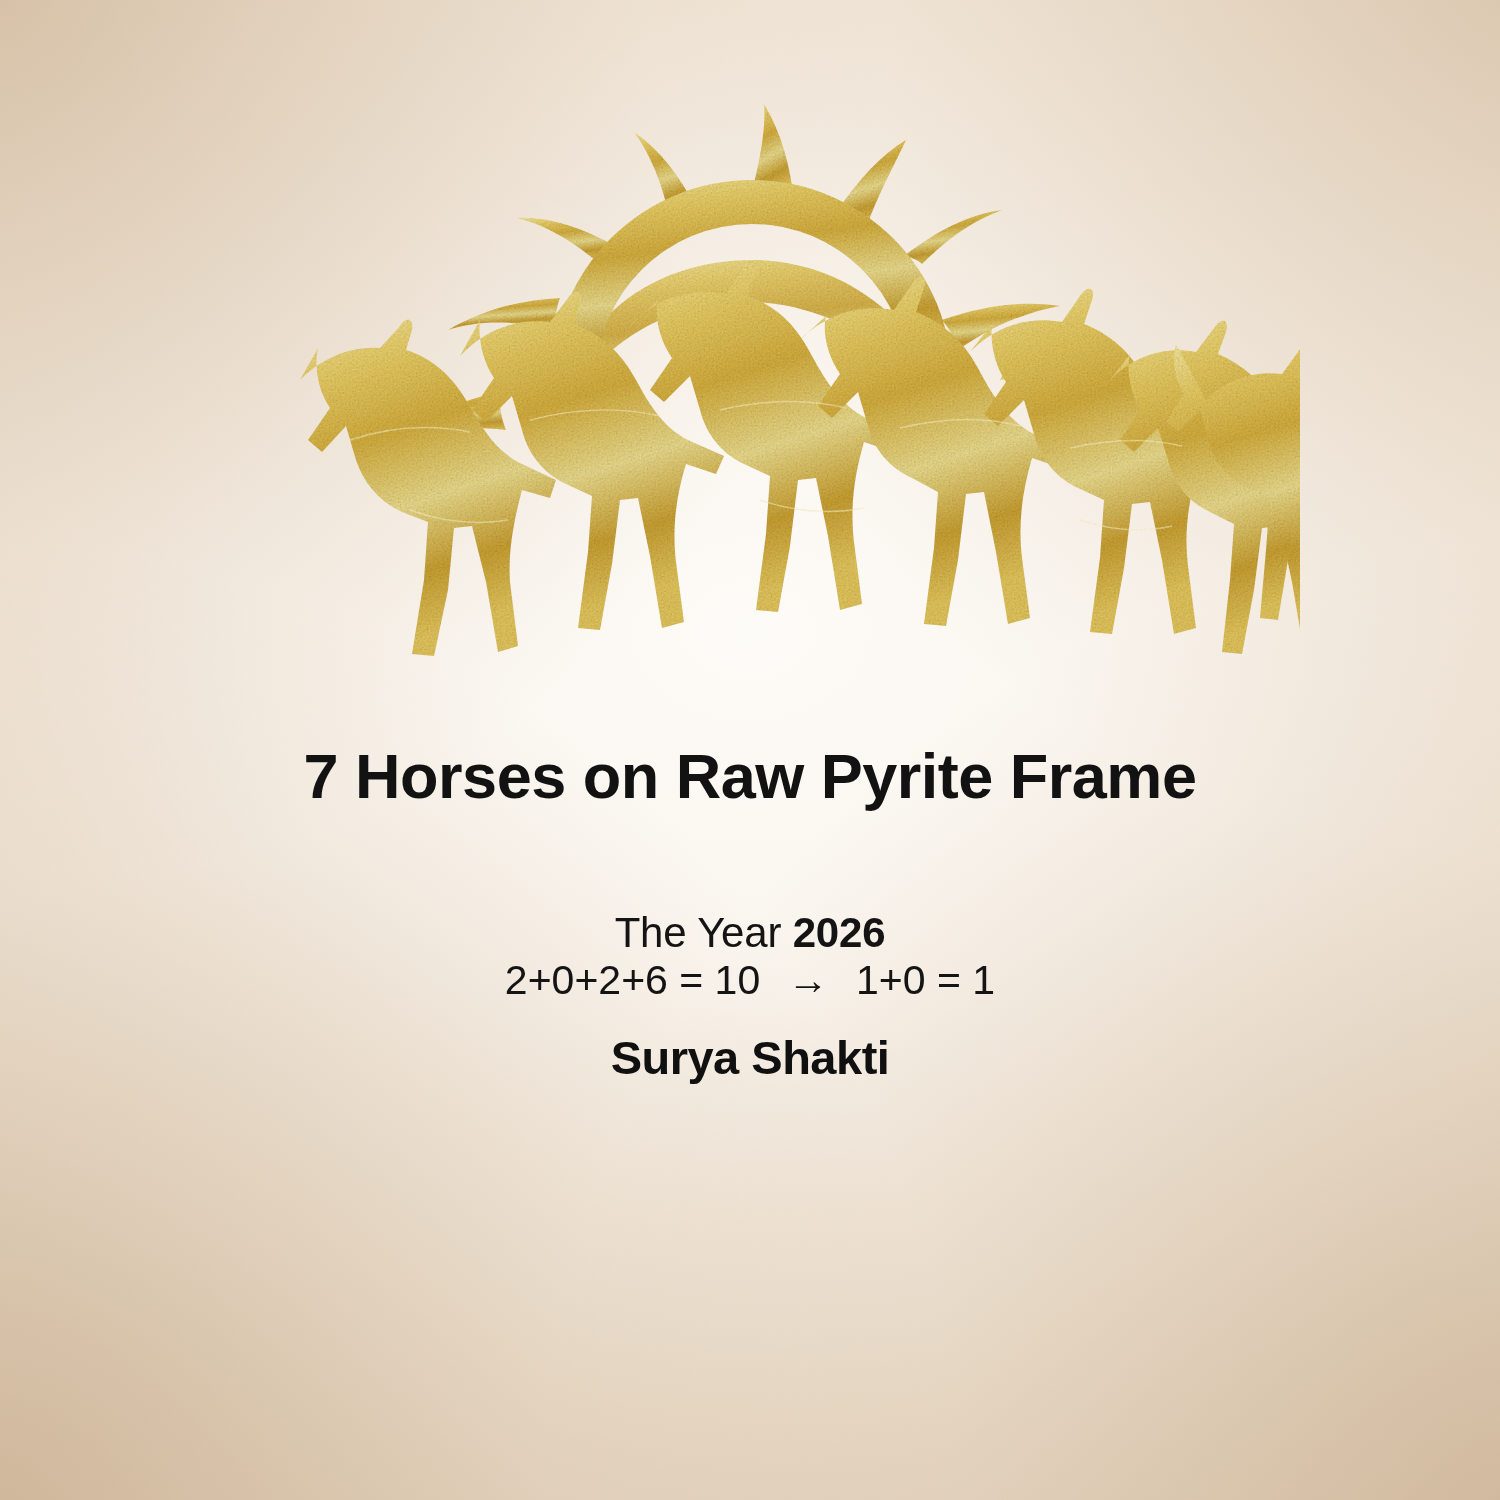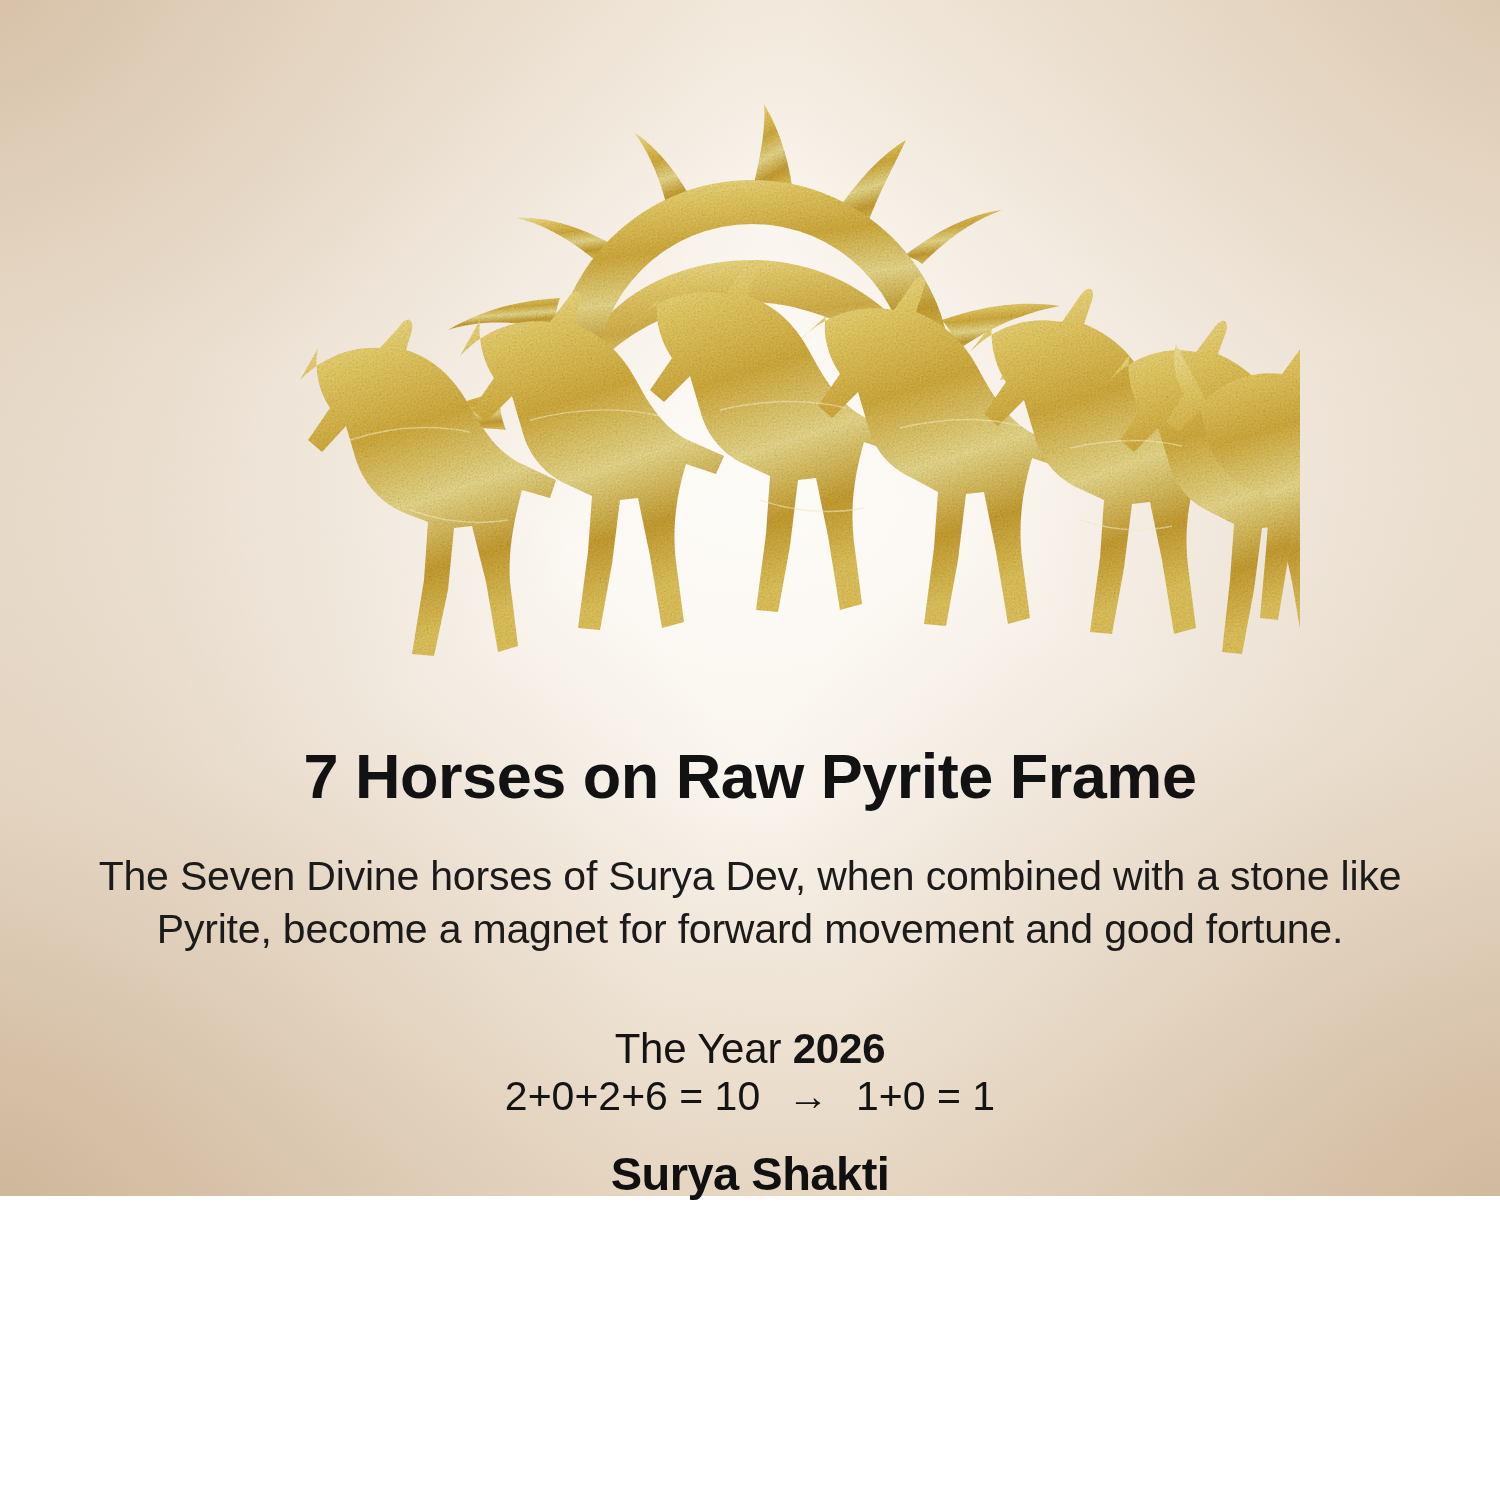--- a/index.html
+++ b/index.html
@@ -9,21 +9,21 @@
   body {
     width: 1500px;
     height: 1500px;
     font-family: "Liberation Sans", sans-serif;
     overflow: hidden;
   }
 
   .poster {
     position: relative;
     width: 1500px;
-    height: 1196px;
+    height: 1500px;
     box-sizing: border-box;
     background:
       radial-gradient(ellipse 120% 90% at 50% 42%, #fdfbf7 0%, #faf5ee 28%, #f2e8da 52%, #e7d8c4 72%, #dcc9b1 88%, #d6c2a8 100%);
     display: flex;
     flex-direction: column;
     align-items: center;
   }
 
   
   .poster::before {
@@ -80,21 +80,21 @@
     line-height: 1.30;
     margin: 40px auto 0 auto;
     max-width: 1380px;
     letter-spacing: -0.2px;
   }
 
   .year-line {
     font-size: 42px;
     font-weight: 400;
     color: #141414;
-    margin-top: 68px;
+    margin-top: 99px;
     letter-spacing: -0.2px;
   }
   .year-line .year-value {
     font-weight: 700;
   }
 
   .calc-line {
     font-size: 41px;
     font-weight: 400;
     color: #141414;
@@ -186,21 +186,20 @@
           <path d="M560 420 q54 18 104 8"></path>
           <path d="M880 440 q48 16 92 6"></path>
         </g>
       </g>
     </svg>
   </div>
 
   <div class="text-block">
     <h1 class="title">7 Horses on Raw Pyrite Frame</h1>
 
-    <p class="subtitle">The Seven Divine horses of Surya Dev, when combined with a stone like Pyrite, become a magnet for forward movement and good fortune.</p>
 
     <div class="year-line">
       <span>The Year</span>
       <span class="year-value">2026</span>
     </div>
 
     <div class="calc-line">
       <span>2+0+2+6 = 10</span>
       <span class="arrow">→</span>
       <span>1+0 = 1</span>

